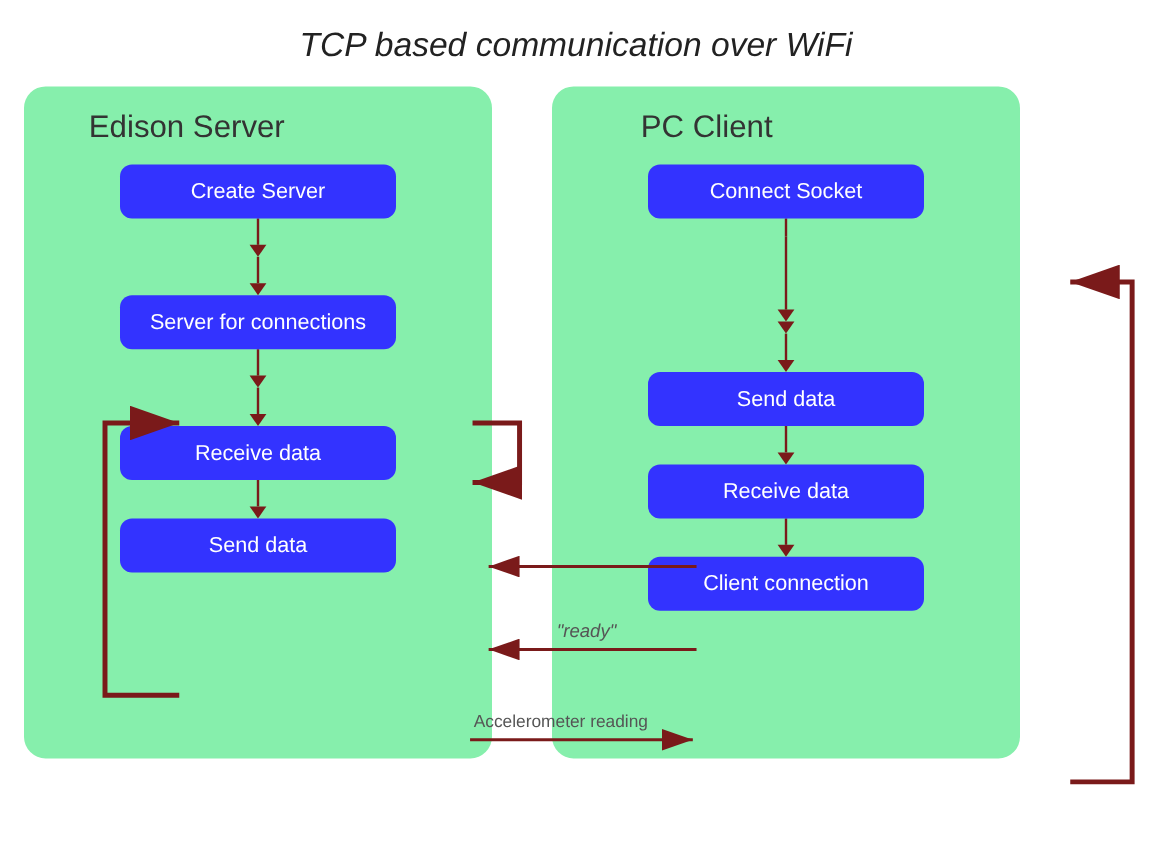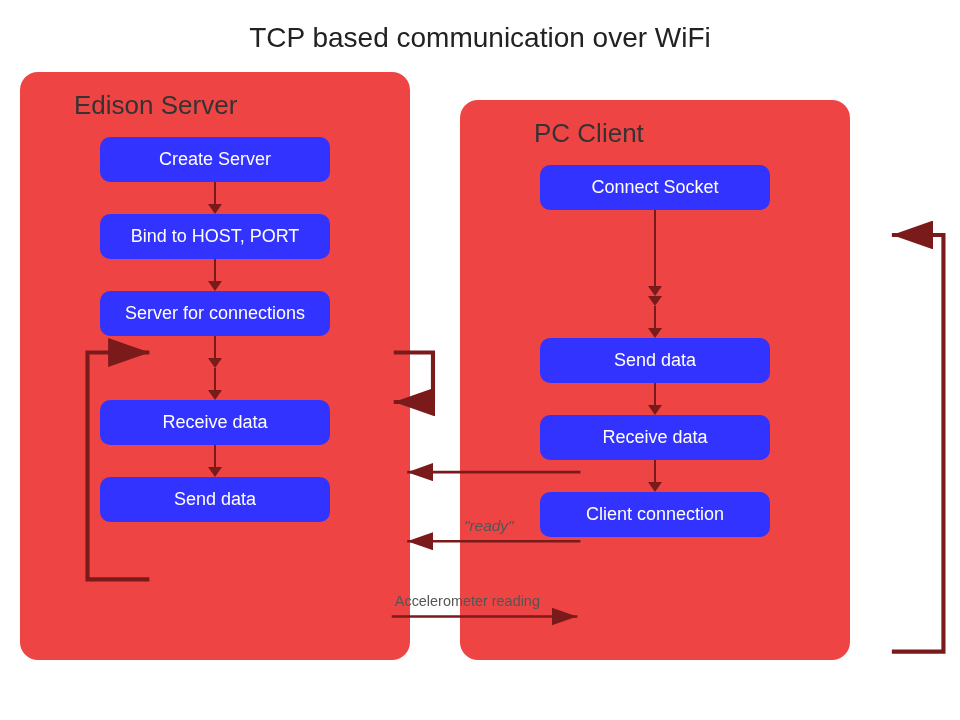--- a/index.html
+++ b/index.html
@@ -15,32 +15,33 @@
       align-items: center;
     }
 
     .page-title {
       font-size: 28px;
       font-weight: 400;
       color: #222;
       margin-top: 22px;
       margin-bottom: 18px;
       text-align: center;
+      font-style: italic;
     }
 
     .diagram-area {
       display: flex;
       flex-direction: row;
       gap: 40px;
       width: 920px;
       position: relative;
     }
 
     .column-box {
-      background: #ef4444;
+      background: #86efac;
       border-radius: 18px;
       padding: 18px 24px 24px 24px;
       display: flex;
       flex-direction: column;
       align-items: center;
       position: relative;
     }
 
     .left-box {
       width: 390px;
@@ -127,37 +128,36 @@
 
 <div class="diagram-area" style="position:relative;">
 
   <div class="column-box left-box">
     <div class="col-title">Edison Server</div>
     <div class="flow-nodes">
 
       <div class="node">Create Server</div>
       <div class="arrow-down"></div>
 
-      <div class="node">Bind to HOST, PORT</div>
       <div class="arrow-down"></div>
 
       <div class="node">Server for connections</div>
       <div class="arrow-down"></div>
 
       <div class="arrow-down"></div>
 
       <div class="node">Receive data</div>
       <div class="arrow-down"></div>
 
       <div class="node">Send data</div>
 
     </div>
   </div>
 
-  <div class="column-box right-box" style="margin-left:10px;margin-top:28px;">
+  <div class="column-box right-box" style="margin-left:10px;">
     <div class="col-title" style="margin-left:50px;">PC Client</div>
     <div class="flow-nodes" style="margin-top:0px;">
 
       <div class="node">Connect Socket</div>
       <div class="arrow-down" style="height:96px;">
         <div style="width:2px;height:86px;background:#7a1a1a;"></div>
         <div style="width:0;height:0;border-left:7px solid transparent;border-right:7px solid transparent;border-top:10px solid #7a1a1a;"></div>
       </div>
 
       <div class="arrow-down"></div>

